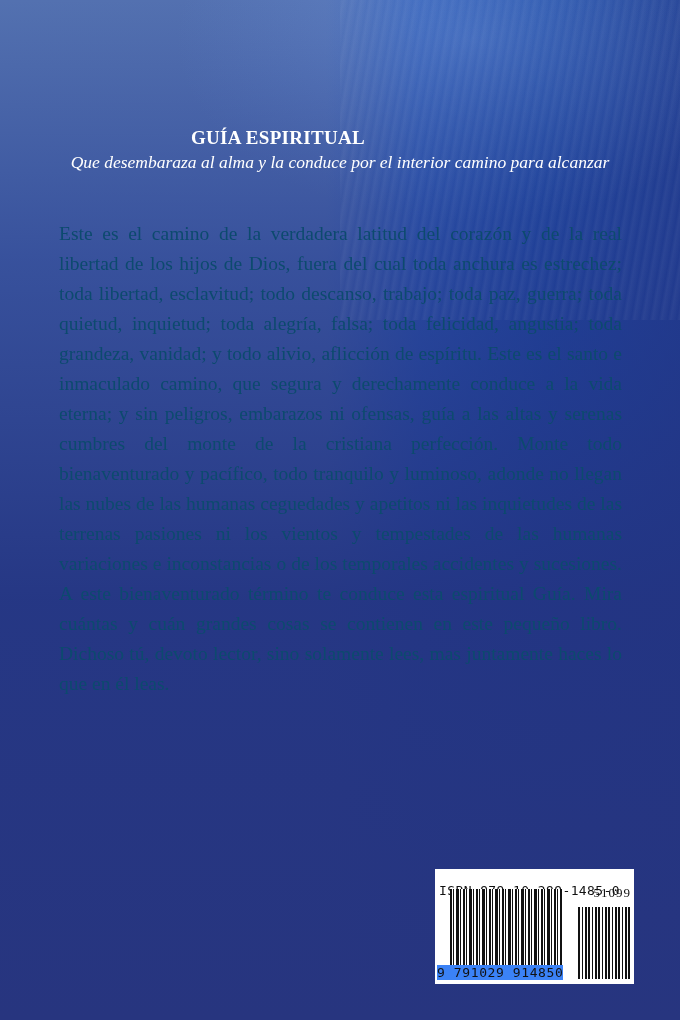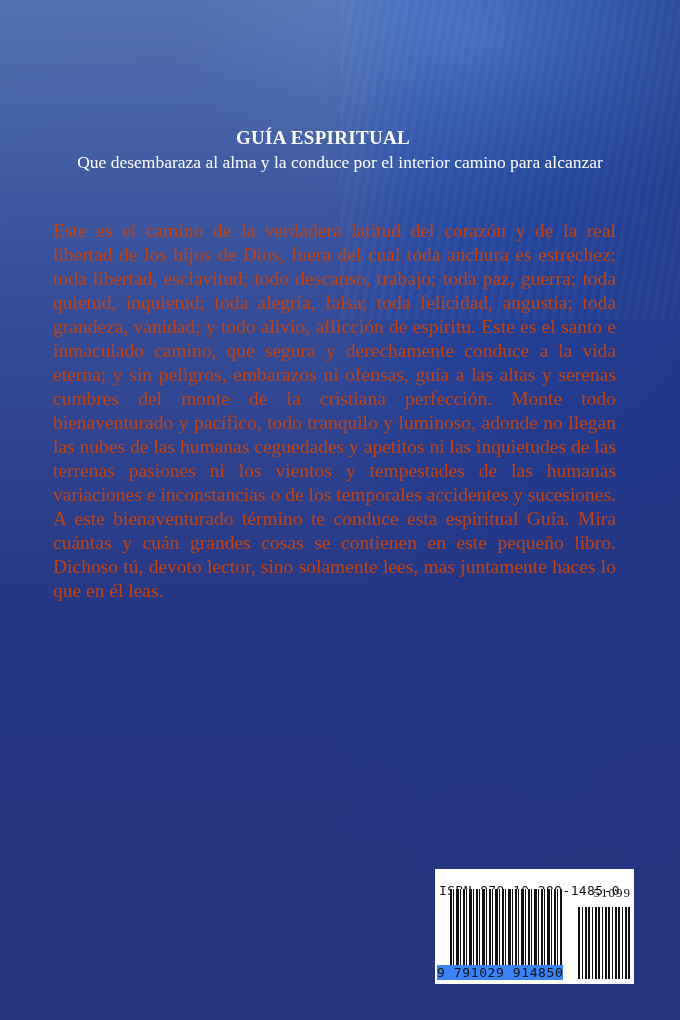--- a/index.html
+++ b/index.html
@@ -16,31 +16,31 @@
   }
   .streaks {
     position: absolute; left: 340px; top: 0; width: 340px; height: 320px;
     background: repeating-linear-gradient(100deg, rgba(255,255,255,0.0) 0px, rgba(255,255,255,0.06) 3px, rgba(255,255,255,0) 9px);
     opacity: 0.8;
   }
   .content { position: absolute; left: 0; top: 0; width: 680px; height: 1020px; }
   .title {
     position: absolute; left: 0; width: 556px; top: 127px;
     text-align: center; color: #ffffff;
-    font-family: "Liberation Serif", serif; font-weight: bold; font-size: 19px; letter-spacing: 0.3px; padding-left: 45px;
+    font-family: "Liberation Serif", serif; font-weight: bold; font-size: 19px; letter-spacing: 0.3px;
   }
   .subtitle {
     position: absolute; left: 60px; width: 560px; top: 151px;
-    text-align: center; color: #ffffff; 
+    text-align: center; color: #ffffff; font-style: italic;
     font-family: "Liberation Serif", serif; font-size: 17.5px; line-height: 23px;
   }
   .body-text {
-    position: absolute; left: 53px; width: 563px; top: 219px;
-    color: #c2410c; text-align: justify;
-    font-family: "Liberation Serif", serif; font-size: 19.5px; line-height: 24px;
+    position: absolute; left: 59px; width: 563px; top: 219px;
+    color: #0c4a6e; text-align: justify;
+    font-family: "Liberation Serif", serif; font-size: 19.5px; line-height: 30px;
   }
   .barcode-box {
     position: absolute; left: 435px; top: 869px; width: 199px; height: 115px;
     background: #ffffff;
   }
   .isbn-label {
     position: absolute; left: 4px; top: 2px; width: 192px;
     font-family: "DejaVu Sans Mono", monospace; font-size: 13px; color: #111; letter-spacing: 0.4px;
     white-space: nowrap;
     margin-top: 12px;

